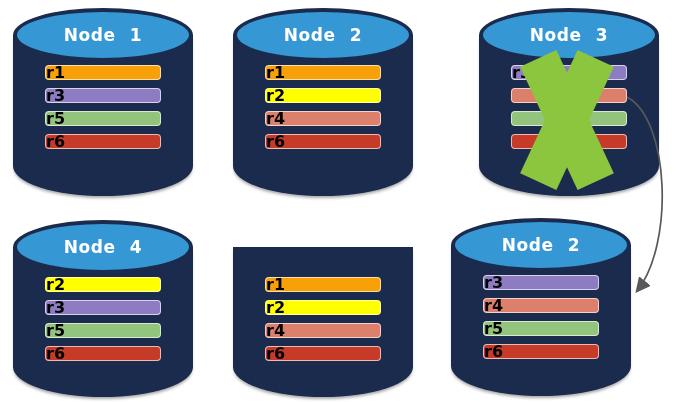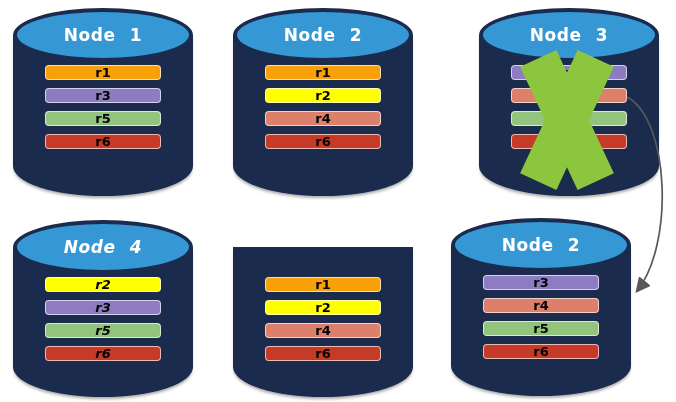--- a/index.html
+++ b/index.html
@@ -34,21 +34,21 @@
     color:#ffffff; font-weight:bold; font-size:17px;
     word-spacing:8px; letter-spacing:0.5px; white-space:nowrap;
   }
   .bars{
     position:absolute; left:32px; top:57px; width:116px;
     display:flex; flex-direction:column; gap:8px; z-index:2;
   }
   .bar{
     height:15px; border-radius:4px;
     border:1px solid rgba(255,255,255,0.65); box-sizing:border-box;
-    text-align:center; font-size:13px; font-weight:bold;
+    text-align:left; font-size:16px; font-weight:bold;
     color:#000; line-height:13px;
   }
   .cross{
     position:absolute; left:0; top:0; width:180px; height:200px;
     overflow:visible; z-index:3;
   }
   .cross-arm{ fill:var(--cross); }
   #arrow-svg{
     position:absolute; left:0; top:0; z-index:4; pointer-events:none;
   }
@@ -96,21 +96,21 @@
       <div class="bar" style="background-color: rgb(220, 127, 107);"></div>
       <div class="bar" style="background-color: rgb(147, 196, 125);"></div>
       <div class="bar" style="background-color: rgb(197, 59, 39);"></div>
     </div>
     <svg class="cross" viewBox="0 0 180 200" aria-hidden="true">
       <rect class="cross-arm" x="68" y="44" width="40" height="136" transform="rotate(25 88 112)"></rect>
       <rect class="cross-arm" x="68" y="44" width="40" height="136" transform="rotate(-25 88 112)"></rect>
     </svg>
   </div>
 
-  <div class="node" style="left:13px; top:220px; height:177px;font-style:italic;">
+  <div class="node" style="left:13px; top:220px; height:177px;">
     <div class="cyl-body"></div>
     <div class="cyl-top">
       <span class="node-title">Node 4</span>
     </div>
     <div class="bars">
       <div class="bar" style="background-color: rgb(255, 255, 0);">r2</div>
       <div class="bar" style="background-color: rgb(142, 124, 195);">r3</div>
       <div class="bar" style="background-color: rgb(147, 196, 125);">r5</div>
       <div class="bar" style="background-color: rgb(197, 59, 39);">r6</div>
     </div>

